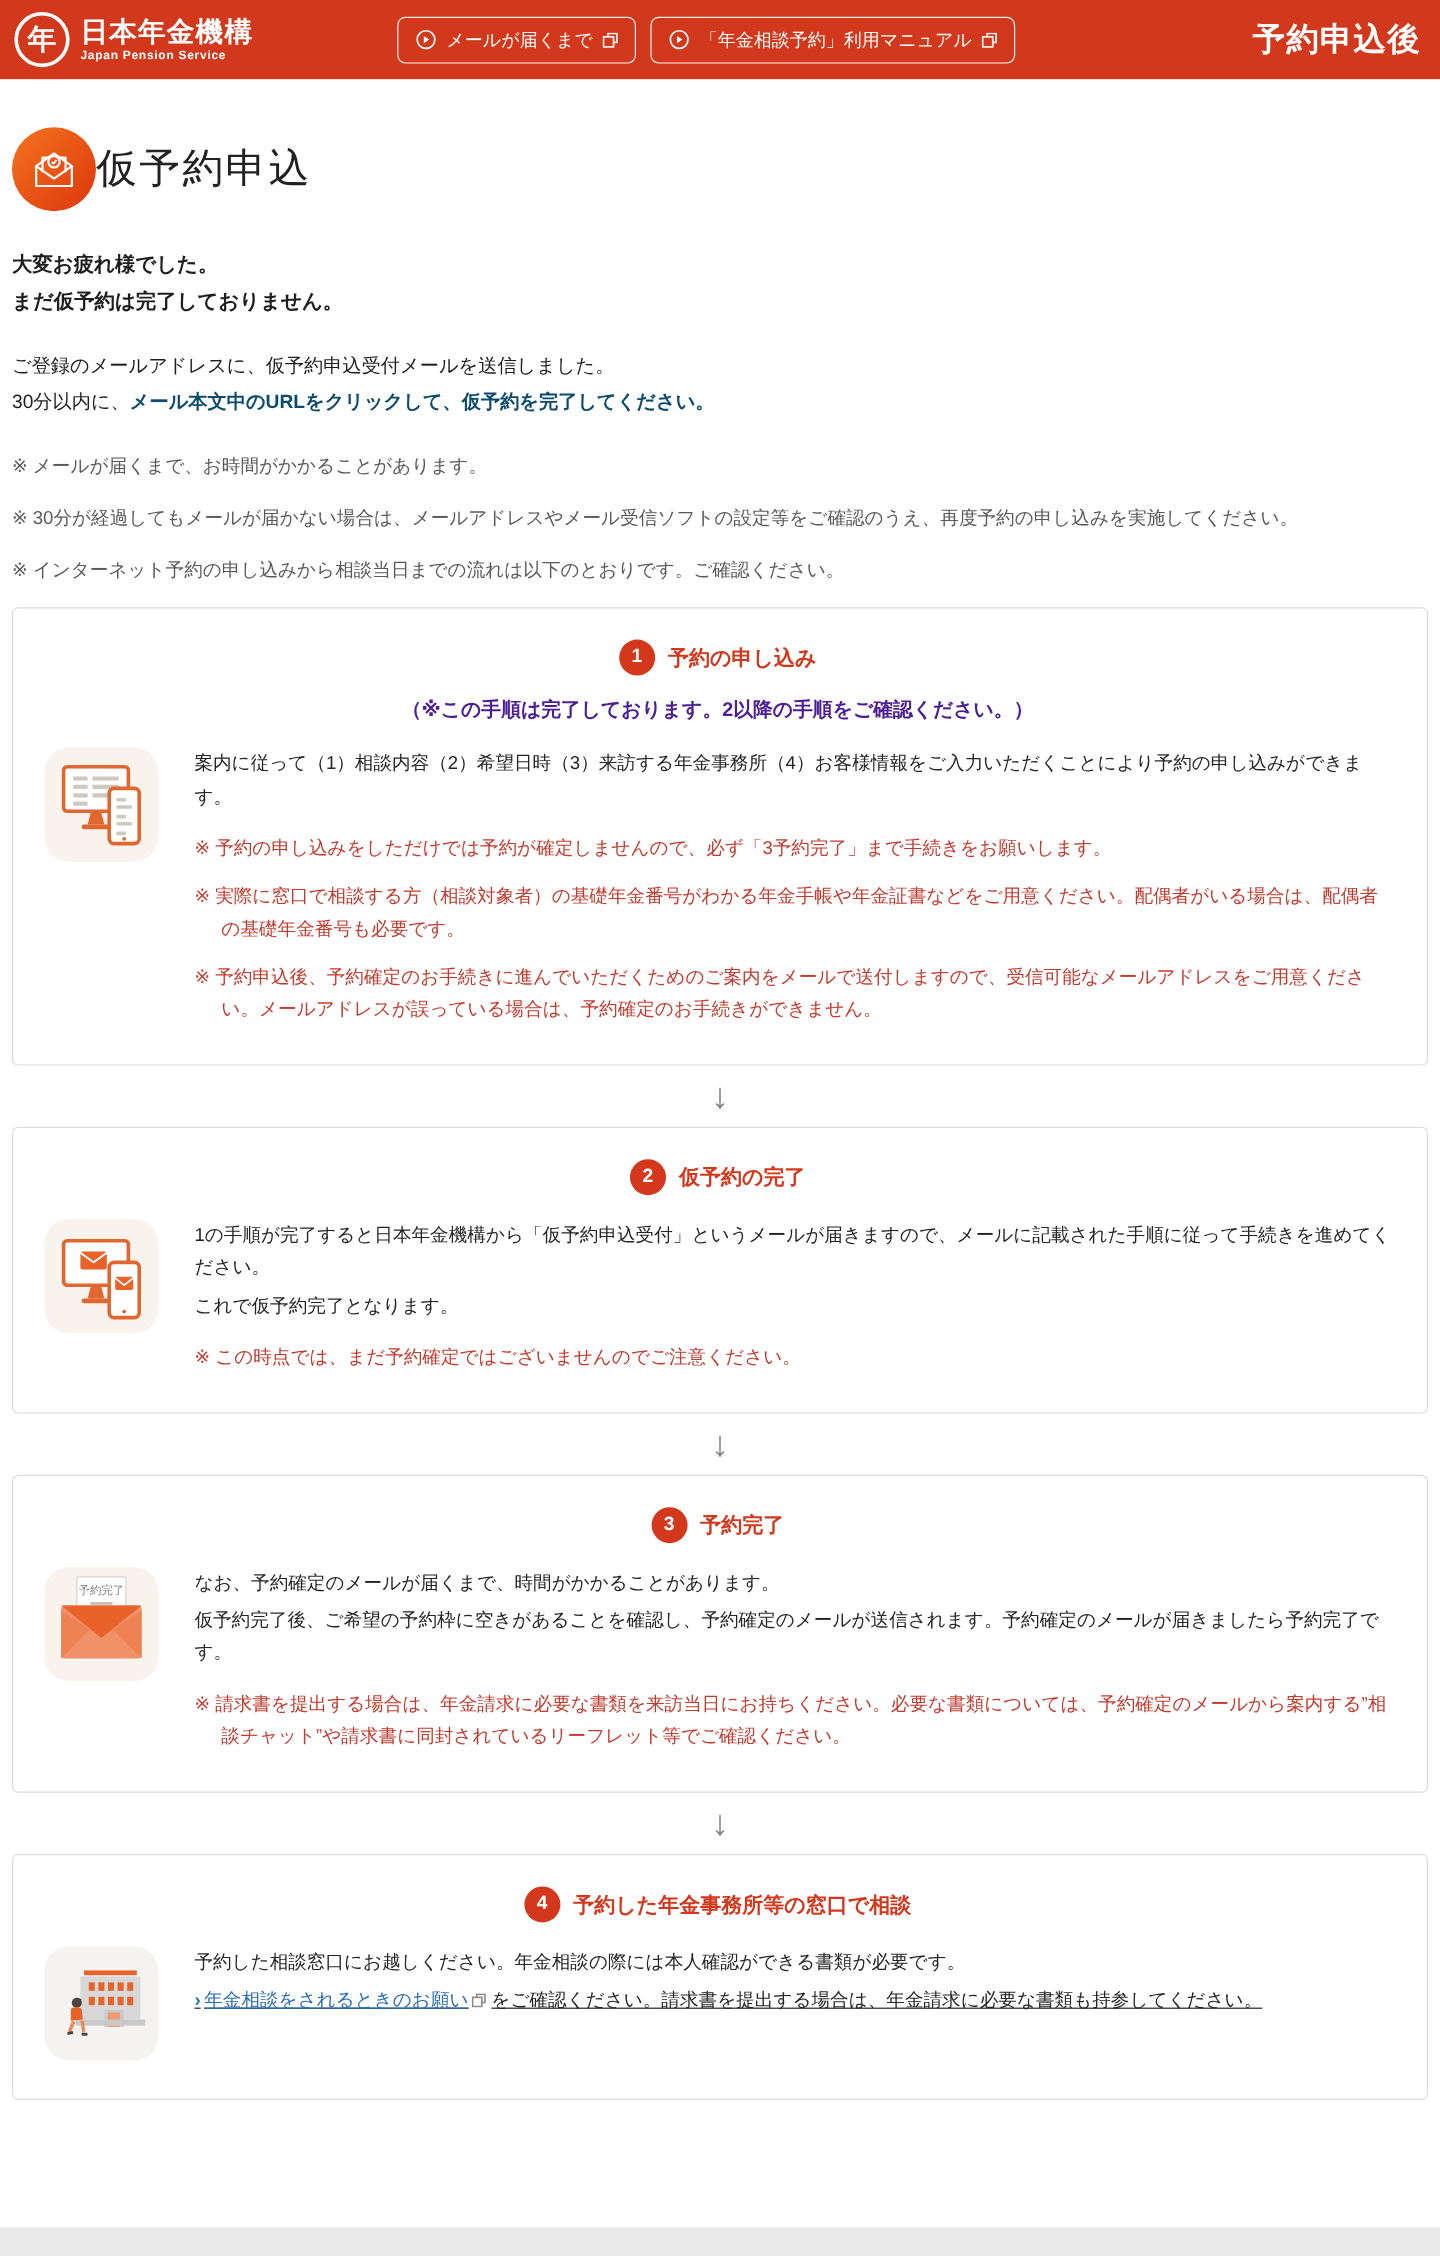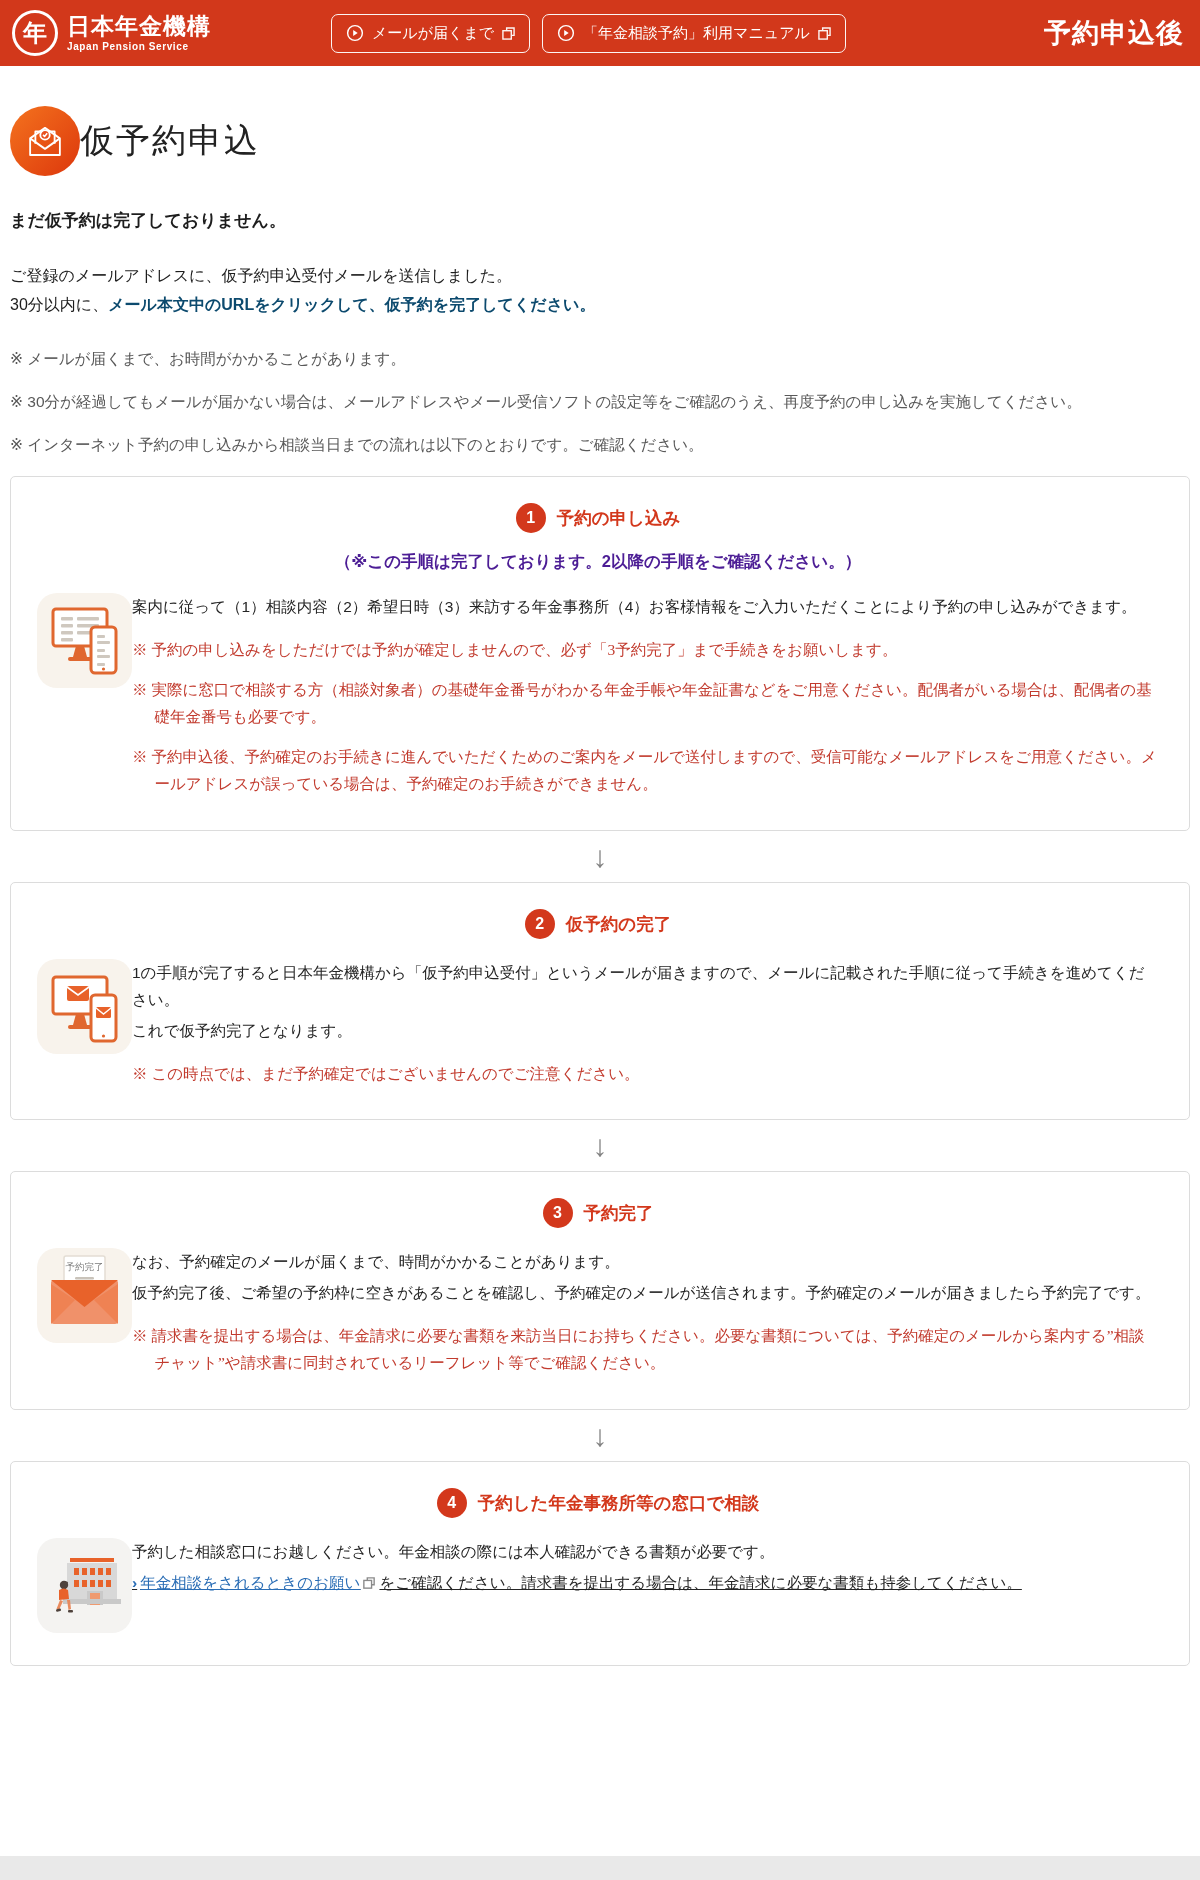--- a/index.html
+++ b/index.html
@@ -63,33 +63,33 @@
     padding:26px 30px 32px 26px; margin-top:6px;
   }
   .step-head { display:flex; align-items:center; justify-content:center; gap:11px; }
   .step-num {
     width:30px; height:30px; border-radius:50%; background:#d3381c; color:#fff;
     font-size:16px; font-weight:700; display:flex; align-items:center; justify-content:center;
     flex-shrink:0;
   }
   .step-title { font-size:17.5px; font-weight:700; color:#d3381c; }
   .step-sub { text-align:center; color:#4c1d95; font-size:16.5px; font-weight:700; margin-top:18px; }
-  .step-row { display:flex; margin-top:20px; }
+  .step-row { display:flex; gap:30px; margin-top:20px; }
   .step-iconbox {
     width:95px; height:95px; border-radius:20px; flex-shrink:0;
     display:flex; align-items:center; justify-content:center;
   }
   .bg-cream { background:#f8f3ec; }
   .bg-gray  { background:#f4f3f1; }
   .step-content { flex:1; min-width:0; }
   .step-content p { font-size:15.5px; line-height:1.75; color:#252525; margin-bottom:4px; }
   .red-notes { list-style:none; margin-top:16px; }
   .red-notes li {
     color:#c23b2e; font-size:15.5px; line-height:1.75;
-    padding-left:1.45em; text-indent:-1.45em; margin-bottom:13px;font-family:Liberation Serif, serif;
+    padding-left:1.45em; text-indent:-1.45em; margin-bottom:13px;
   }
   .red-notes li:last-child { margin-bottom:0; }
 
   .flow-arrow { text-align:center; font-size:30px; color:#838383; line-height:1.1; margin:9px 0; font-weight:400; }
 
   .link-line { font-size:15.5px; line-height:1.75; color:#252525;text-decoration:underline; }
   .link-chevron { color:#2a6db5; font-weight:700; margin-right:3px; }
   .doc-link { color:#2a6db5; text-decoration:underline; cursor:pointer; }
   .ext-icon-gray { width:12px; height:12px; margin:0 4px 0 3px; vertical-align:-1px; }
 
@@ -147,20 +147,21 @@
         <path d="M13 27 V13 H35 V27"></path>
         <path d="M7 21 L24 33 L41 21"></path>
         <circle cx="24" cy="17" r="5.4" fill="#e8501f"></circle>
         <path d="M21.8 17 l1.7 1.8 l3 -3.6" stroke-width="1.8"></path>
       </svg>
     </div>
     <h1 class="page-title">仮予約申込</h1>
   </div>
 
   <div class="intro-bold">
+    <div>大変お疲れ様でした。</div>
     <div>まだ仮予約は完了しておりません。</div>
   </div>
 
   <div class="sent-block">
     <div>ご登録のメールアドレスに、仮予約申込受付メールを送信しました。</div>
     <div>
       <span>30分以内に、</span><span class="red-strong">メール本文中のURLをクリックして、仮予約を完了してください。</span>
     </div>
   </div>
 

